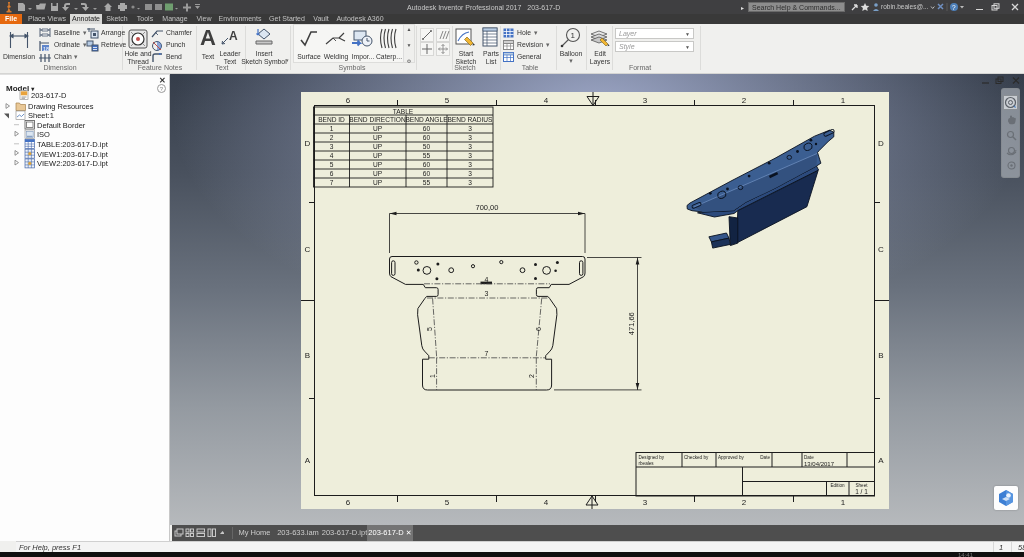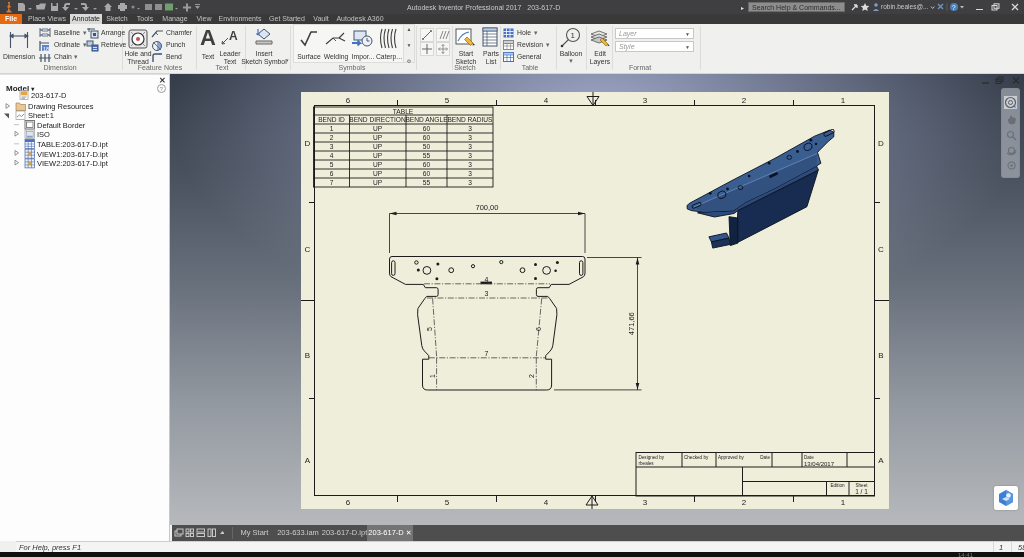--- a/index.html
+++ b/index.html
@@ -668,21 +668,21 @@
       <rect x="16.5" y="1" width="3" height="3"></rect>
       <rect x="12" y="5.5" width="3" height="3"></rect>
       <rect x="16.5" y="5.5" width="3" height="3"></rect>
     <rect x="23" y="1" width="7.5" height="3"></rect>
       <rect x="23" y="5.5" width="7.5" height="3"></rect>
     <rect x="34" y="1" width="3" height="7.5"></rect>
       <rect x="38.5" y="1" width="3" height="7.5"></rect>
     <path d="M46,6 l2.5,-3 2.5,3 Z" fill="#c8c8c8" stroke="none"></path>
   </svg>
   <div class="abs" style="left:60px;top:2px;width:1px;height:12px;background:#666"></div>
-  <div class="dtab" style="left:63px;width:39px">My Start</div>
+  <div class="dtab" style="left:63px;width:39px">My Home</div>
   <div class="dtab" style="left:102px;width:48px">203-633.iam</div>
   <div class="dtab" style="left:148px;width:49px">203-617-D.ipt</div>
   <div class="dtab" style="left:195px;width:46px;background:#747474;color:#fff">203-617-D <span style="font-size:7px">✕</span></div>
 </div>
 
 <div id="statusbar">
   <div style="position:absolute;left:3px;top:1px">For Help, press F1</div>
   <div style="position:absolute;left:977px;top:0;width:1px;height:11px;background:#d8d8d8"></div>
   <div style="position:absolute;left:983px;top:1px">1</div>
   <div style="position:absolute;left:995px;top:0;width:1px;height:11px;background:#d8d8d8"></div>

